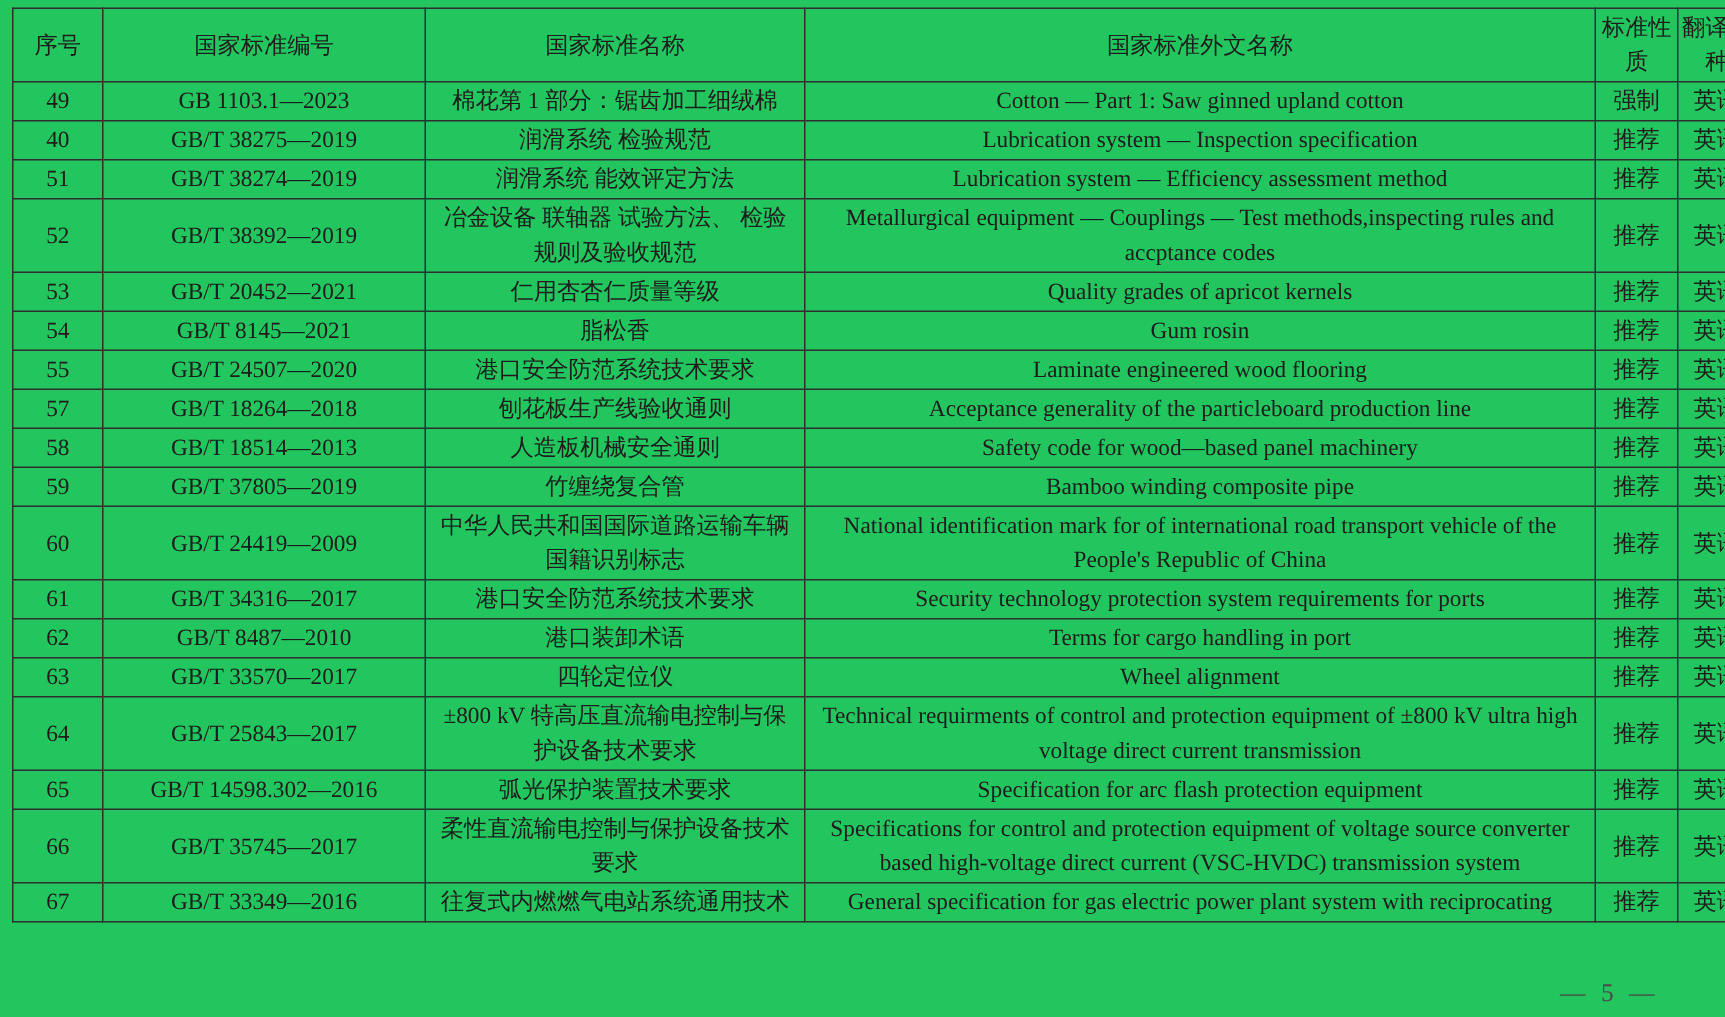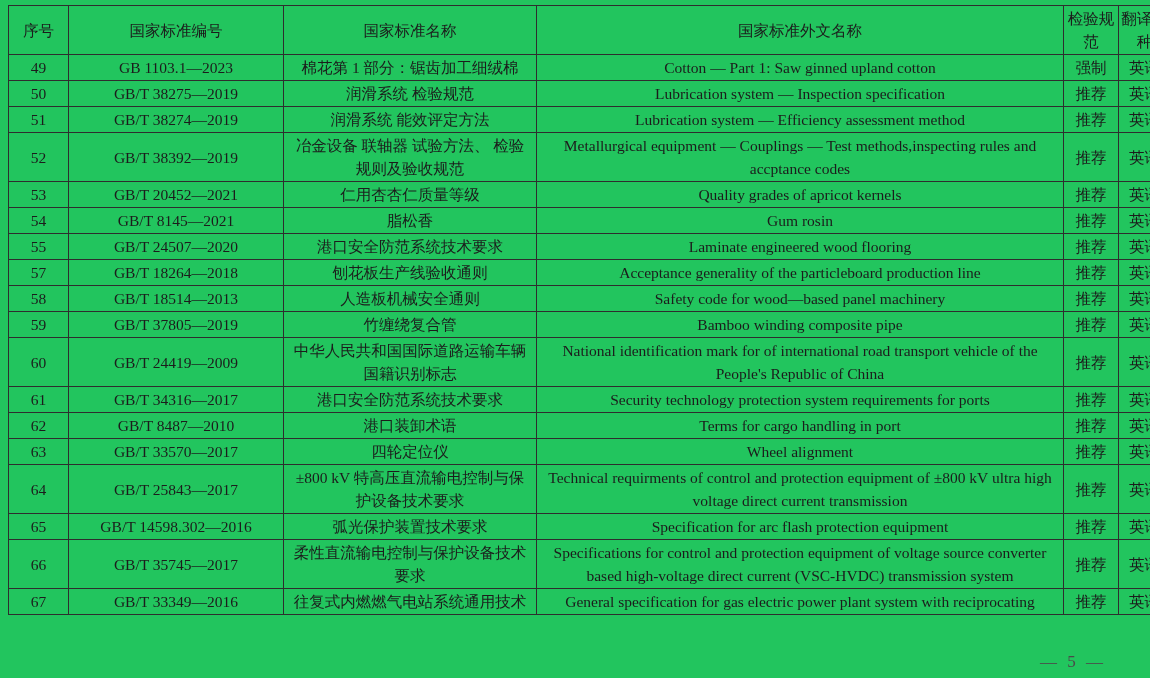--- a/index.html
+++ b/index.html
@@ -66,35 +66,35 @@
 
 <div class="page">
 
   <table class="standards">
     <thead>
       <tr id="header-row">
           <th class="col-no">序号</th>
           <th class="col-code">国家标准编号</th>
           <th class="col-name_zh">国家标准名称</th>
           <th class="col-name_en">国家标准外文名称</th>
-          <th class="col-nature">检验规范</th>
+          <th class="col-nature">标准性质</th>
           <th class="col-lang">翻译语种</th>
         </tr>
     </thead>
     <tbody id="table-body">
         <tr>
           <td class="col-no">49</td>
           <td class="col-code">GB 1103.1—2023</td>
           <td class="col-name_zh">棉花第 1 部分：锯齿加工细绒棉</td>
           <td class="col-name_en">Cotton — Part 1: Saw ginned upland cotton</td>
           <td class="col-nature">强制</td>
           <td class="col-lang">英语</td>
         </tr>
         <tr>
-          <td class="col-no">50</td>
+          <td class="col-no">40</td>
           <td class="col-code">GB/T 38275—2019</td>
           <td class="col-name_zh">润滑系统 检验规范</td>
           <td class="col-name_en">Lubrication system — Inspection specification</td>
           <td class="col-nature">推荐</td>
           <td class="col-lang">英语</td>
         </tr>
         <tr>
           <td class="col-no">51</td>
           <td class="col-code">GB/T 38274—2019</td>
           <td class="col-name_zh">润滑系统 能效评定方法</td>

